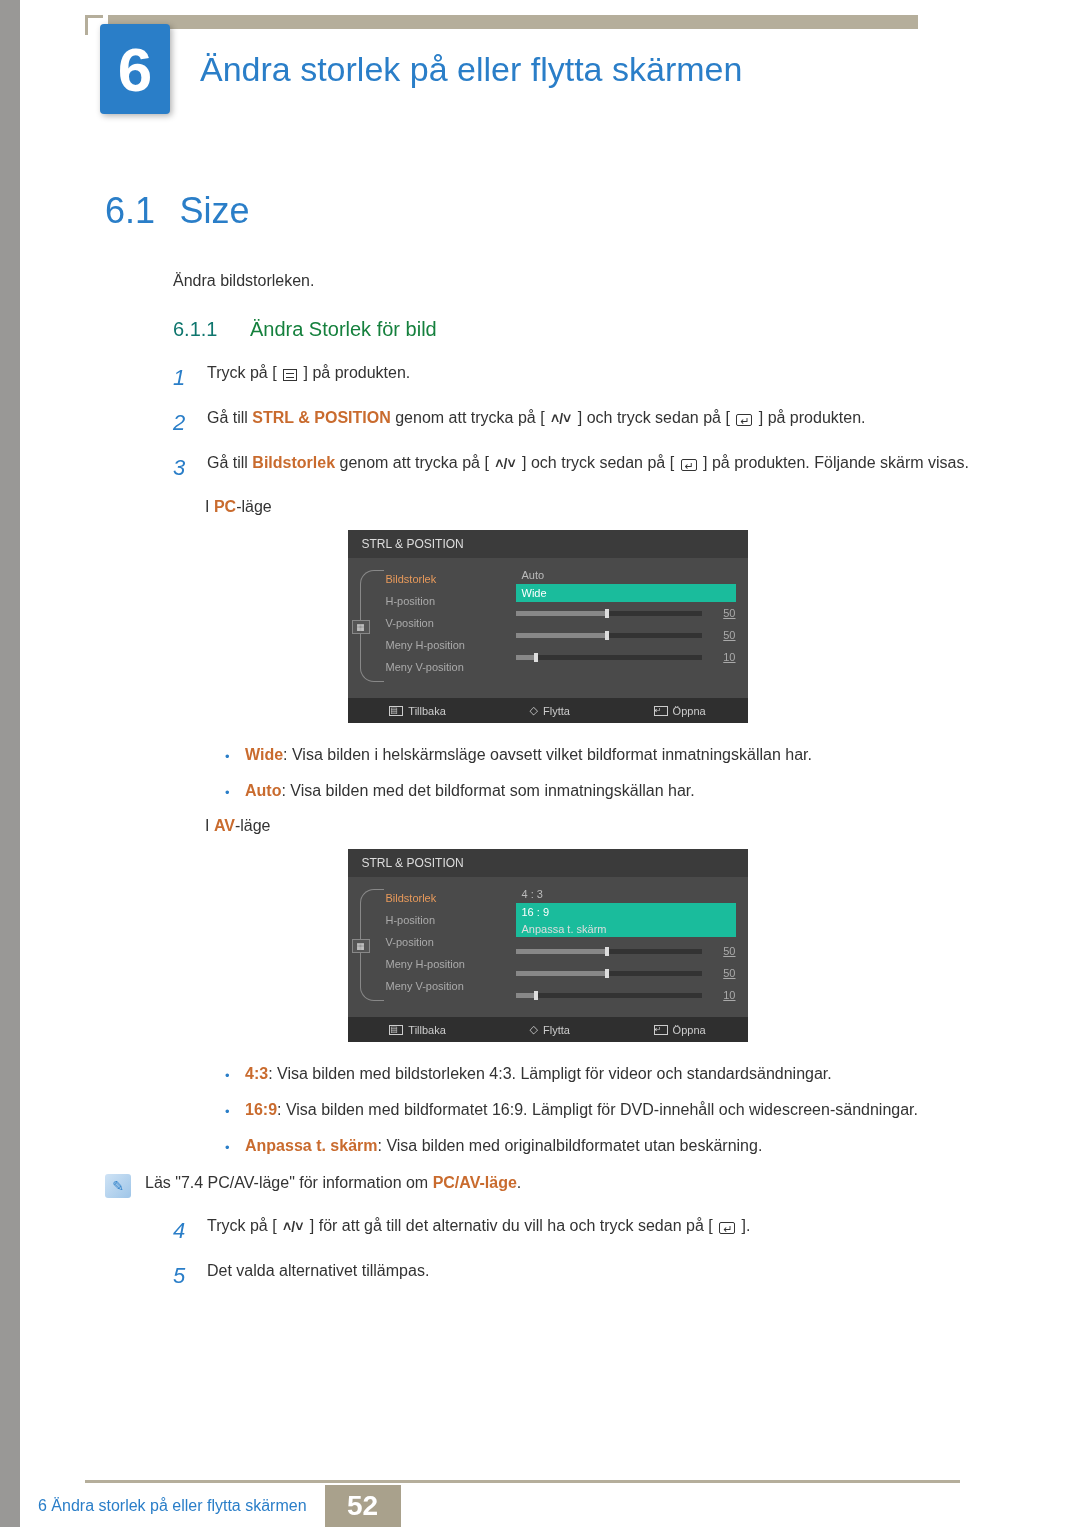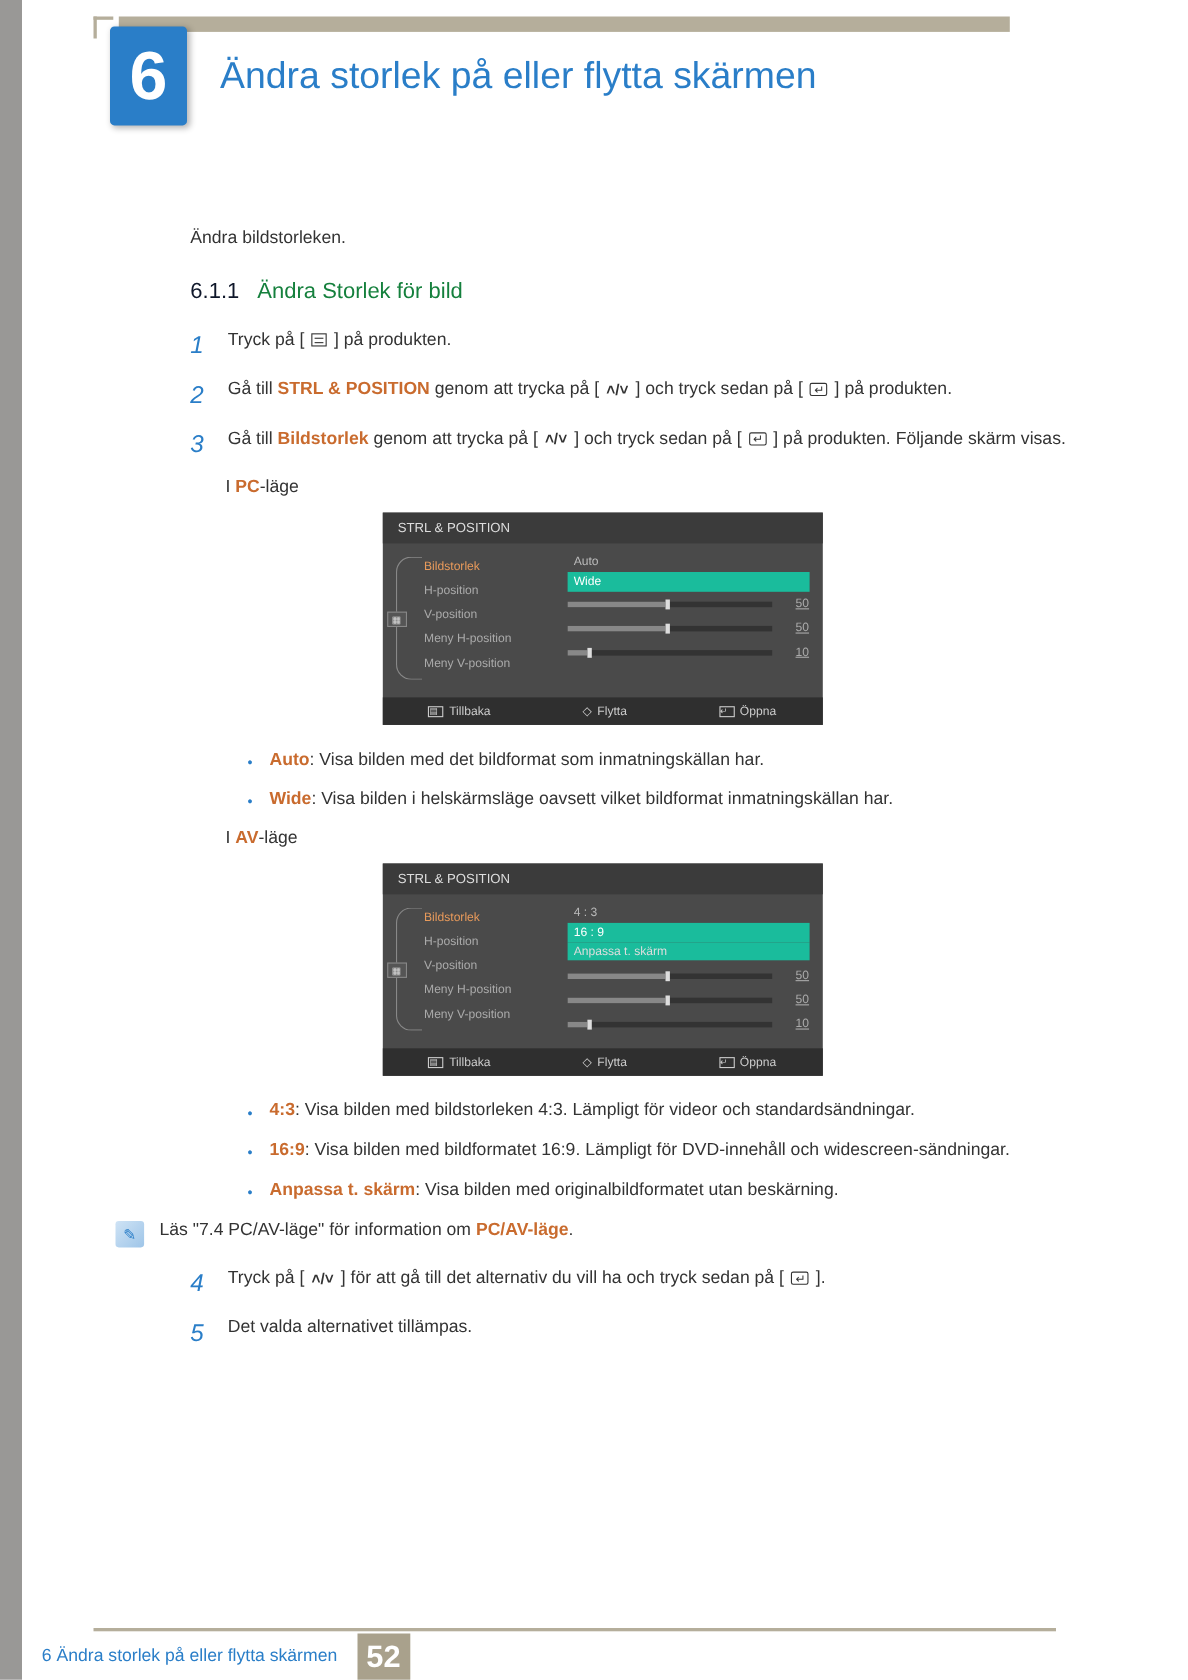--- a/index.html
+++ b/index.html
@@ -14,21 +14,21 @@
 .chapter-title { color: #2a7ec8; font-size: 34px; font-weight: 500; }
 
 .content { padding: 190px 90px 0 105px; }
 .section-num { color: #2a7ec8; font-size: 36px; display: inline-block; margin-right: 20px; }
 .section-title { color: #2a7ec8; font-size: 36px; display: inline-block; }
 .section-row { margin-bottom: 40px; }
 
 .body-text { font-size: 16px; margin: 18px 0 28px 68px; }
 
 .subsection-row { margin-left: 68px; margin-bottom: 20px; }
-.subsection-num { color: #0f172a; font-size: 20px; margin-right: 12px; }
+.subsection-num { color: #0f766e; font-size: 20px; margin-right: 28px; }
 .subsection-title { color: #15803d; font-size: 20px; }
 
 .step { margin-left: 68px; display: flex; gap: 16px; margin-bottom: 12px; font-size: 16px; line-height: 1.5; }
 .step-num { color: #2a7ec8; font-size: 22px; font-style: italic; font-weight: 300; min-width: 18px; }
 .step-body { flex: 1; }
 .b-orange { color: #c96b2e; font-weight: bold; }
 
 .icon-box { display: inline-block; vertical-align: middle; padding: 0 2px; }
 .icon-menu { display:inline-block; width:14px; height:12px; border:1px solid #333; position:relative; vertical-align:-2px;}
 .icon-menu::before, .icon-menu::after { content:""; position:absolute; left:2px; right:2px; height:1px; background:#333;}
@@ -64,37 +64,41 @@
 
 .bullet-list { margin-left: 120px; font-size:16px; margin-top:12px;}
 .bullet-list li { list-style:none; position:relative; padding-left:20px; margin-bottom:12px; line-height:1.5;}
 .bullet-list li::before { content:"•"; color:#2a7ec8; position:absolute; left:0; font-size:13px; top:4px;}
 
 .note-row { margin-left:100px; display:flex; gap:14px; font-size:16px; margin:16px 0;}
 .note-icon { width:26px; height:24px; background:linear-gradient(135deg,#cfe3f5,#9ec5e8); border-radius:3px; display:flex; align-items:center; justify-content:center; color:#2a7ec8; font-size:14px;}
 
 .footer-bar { position:absolute; bottom:0; left:20px; right:0; height:42px; background:#fff; display:flex; justify-content:flex-start; align-items:stretch;}
 .footer-title { background:#fff; color:#2a7ec8; font-size:16px; padding:12px 18px; font-weight:500;}
-.footer-page { width:48px; background:#a9a18c; color:#fff; font-size:28px; font-weight:bold; display:flex; align-items:center; justify-content:center;}
+.footer-page { width:76px; background:#a9a18c; color:#fff; font-size:28px; font-weight:bold; display:flex; align-items:center; justify-content:center;}
 .footer-stripe { position:absolute; left:85px; right:120px; bottom:44px; height:3px; background:#b5ae9b;}
 </style>
 </head>
 <body>
 
 <div class="page">
   <div class="side-stripe"></div>
   <div class="decor-top"></div>
 
   <div class="chapter-header">
     <div class="chapter-badge">6</div>
     <div class="chapter-title">Ändra storlek på eller flytta skärmen</div>
   </div>
 
   <div class="content">
 
+    <div class="section-row">
+      <span class="section-num">6.1</span>
+      <span class="section-title">Size</span>
+    </div>
 
     <p class="body-text">Ändra bildstorleken.</p>
 
     <div class="subsection-row">
       <span class="subsection-num">6.1.1</span>
       <span class="subsection-title">Ändra Storlek för bild</span>
     </div>
 
     <div class="step">
       <span class="step-num">1</span>
@@ -185,22 +189,22 @@
             <span>Flytta</span>
           </span>
         <span>
             <span class="fi">↵</span>
             <span>Öppna</span>
           </span>
       </div>
     </div>
 
     <ul class="bullet-list">
+      <li><span class="b-orange">Wide</span><span>: Visa bilden i helskärmsläge oavsett vilket bildformat inmatningskällan har.</span></li>
       <li><span class="b-orange">Auto</span><span>: Visa bilden med det bildformat som inmatningskällan har.</span></li>
-      <li><span class="b-orange">Wide</span><span>: Visa bilden i helskärmsläge oavsett vilket bildformat inmatningskällan har.</span></li>
     </ul>
 
     <p class="mode-label">
       <span>I </span><span class="b-orange">AV</span><span>-läge</span>
     </p>
 
     <div class="osd">
       <div class="osd-title">STRL &amp; POSITION</div>
       <div class="osd-body">
         <div class="osd-left">

